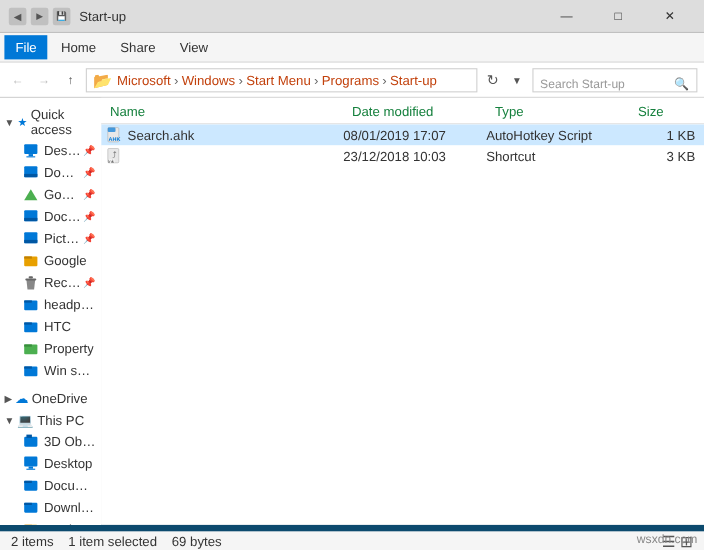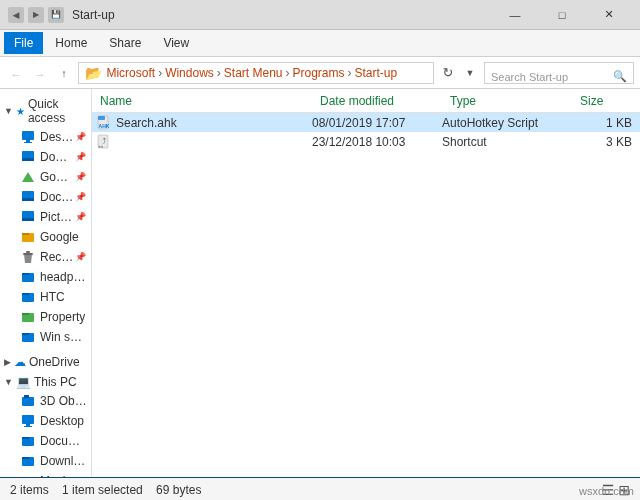--- a/index.html
+++ b/index.html
@@ -239,21 +239,21 @@
     }
     .cell-name { width: 216px; display: flex; align-items: center; }
     .cell-date { width: 130px; }
     .cell-type { width: 130px; }
     .cell-size { width: 60px; text-align: right; }
 
     
     #status-bar {
       height: 24px;
       background: #f5f5f5;
-      border-top: 1px solid #0c4a6e;
+      border-top: 6px solid #0c4a6e;
       display: flex;
       align-items: center;
       padding: 0 10px;
       justify-content: space-between;
       font-size: 12px;
       color: #333;
     }
     #wsxdn-watermark {
       font-size: 11px;
       color: #888;

